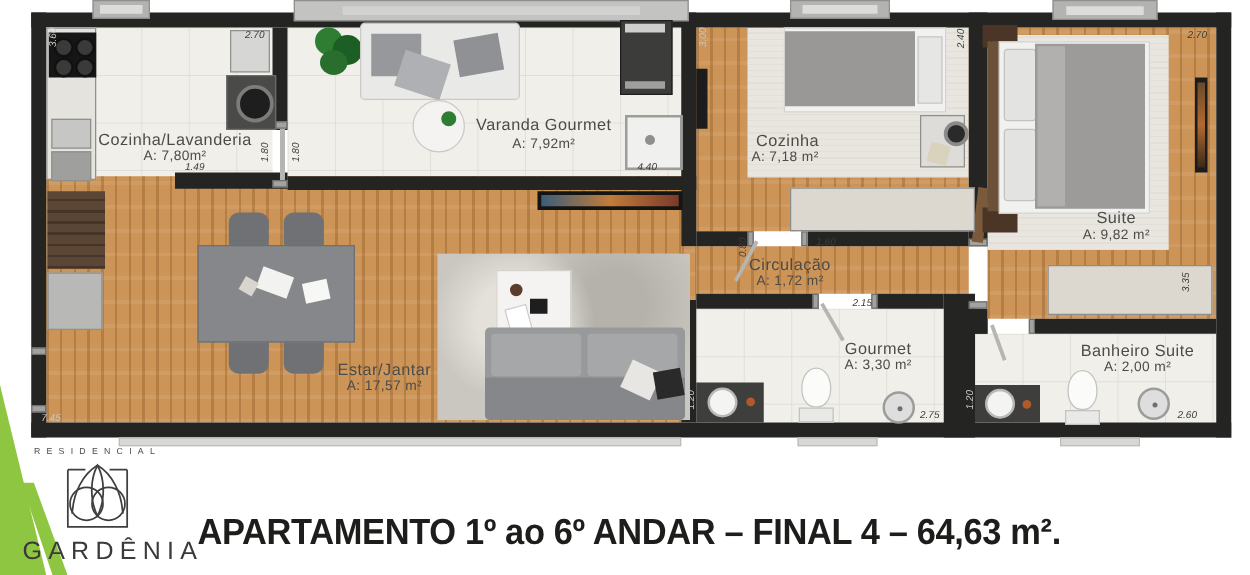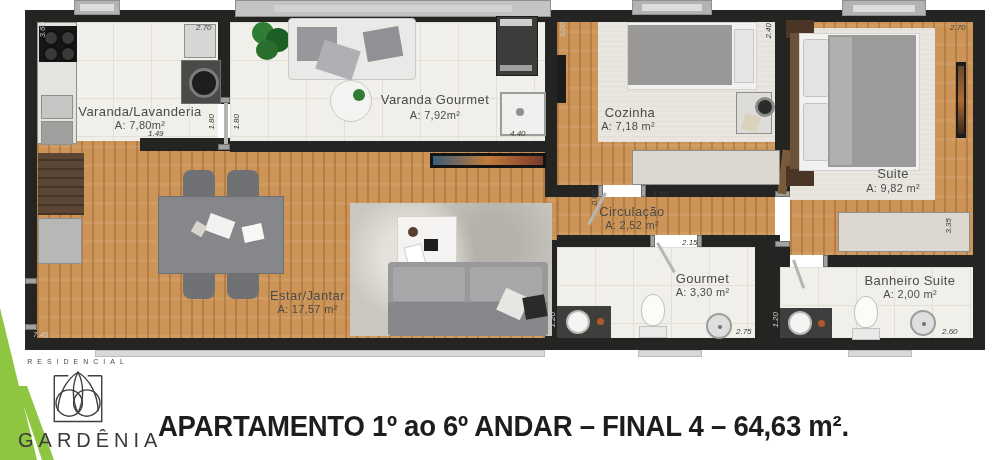--- a/index.html
+++ b/index.html
@@ -211,30 +211,30 @@
   <div class="toilet-tank" style="left:639px;top:326px;width:28px;height:12px"></div>
   <div class="shower" style="left:706px;top:313px;width:26px;height:26px"></div>
 
   <div class="abs dark" style="left:780px;top:308px;width:52px;height:30px"></div>
   <div class="sinkround" style="left:788px;top:311px;width:24px;height:24px"></div>
   <div class="abs" style="left:818px;top:320px;width:7px;height:7px;border-radius:50%;background:#b05a2a"></div>
   <div class="toilet-bowl" style="left:854px;top:296px;width:24px;height:32px"></div>
   <div class="toilet-tank" style="left:852px;top:328px;width:28px;height:12px"></div>
   <div class="shower" style="left:910px;top:310px;width:26px;height:26px"></div>
 
-  <div class="roomname" style="left:55px;top:104px;width:170px">Varanda/Lavanderia</div>
+  <div class="roomname" style="left:55px;top:104px;width:170px">Cozinha/Lavanderia</div>
   <div class="roomarea" style="left:55px;top:119px;width:170px">A: 7,80m²</div>
   <div class="roomname" style="left:360px;top:92px;width:150px">Varanda Gourmet</div>
   <div class="roomarea" style="left:360px;top:109px;width:150px">A: 7,92m²</div>
   <div class="roomname" style="left:580px;top:105px;width:100px">Cozinha</div>
   <div class="roomarea" style="left:578px;top:120px;width:100px">A: 7,18 m²</div>
   <div class="roomname" style="left:843px;top:166px;width:100px">Suite</div>
   <div class="roomarea" style="left:843px;top:182px;width:100px">A: 9,82 m²</div>
   <div class="roomname" style="left:582px;top:204px;width:100px">Circulação</div>
-  <div class="roomarea" style="left:582px;top:219px;width:100px">A: 2,52 m²</div>
+  <div class="roomarea" style="left:582px;top:219px;width:100px">A: 1,72 m²</div>
   <div class="roomname" style="left:250px;top:288px;width:115px">Estar/Jantar</div>
   <div class="roomarea" style="left:250px;top:303px;width:115px">A: 17,57 m²</div>
   <div class="roomname" style="left:650px;top:271px;width:105px">Gourmet</div>
   <div class="roomarea" style="left:650px;top:286px;width:105px">A: 3,30 m²</div>
   <div class="roomname" style="left:845px;top:273px;width:130px">Banheiro Suite</div>
   <div class="roomarea" style="left:845px;top:288px;width:130px">A: 2,00 m²</div>
 
   <div class="dim v light" style="left:38px;top:22px">3.60</div>
   <div class="dim" style="left:196px;top:23px">2.70</div>
   <div class="dim" style="left:148px;top:129px">1.49</div>

